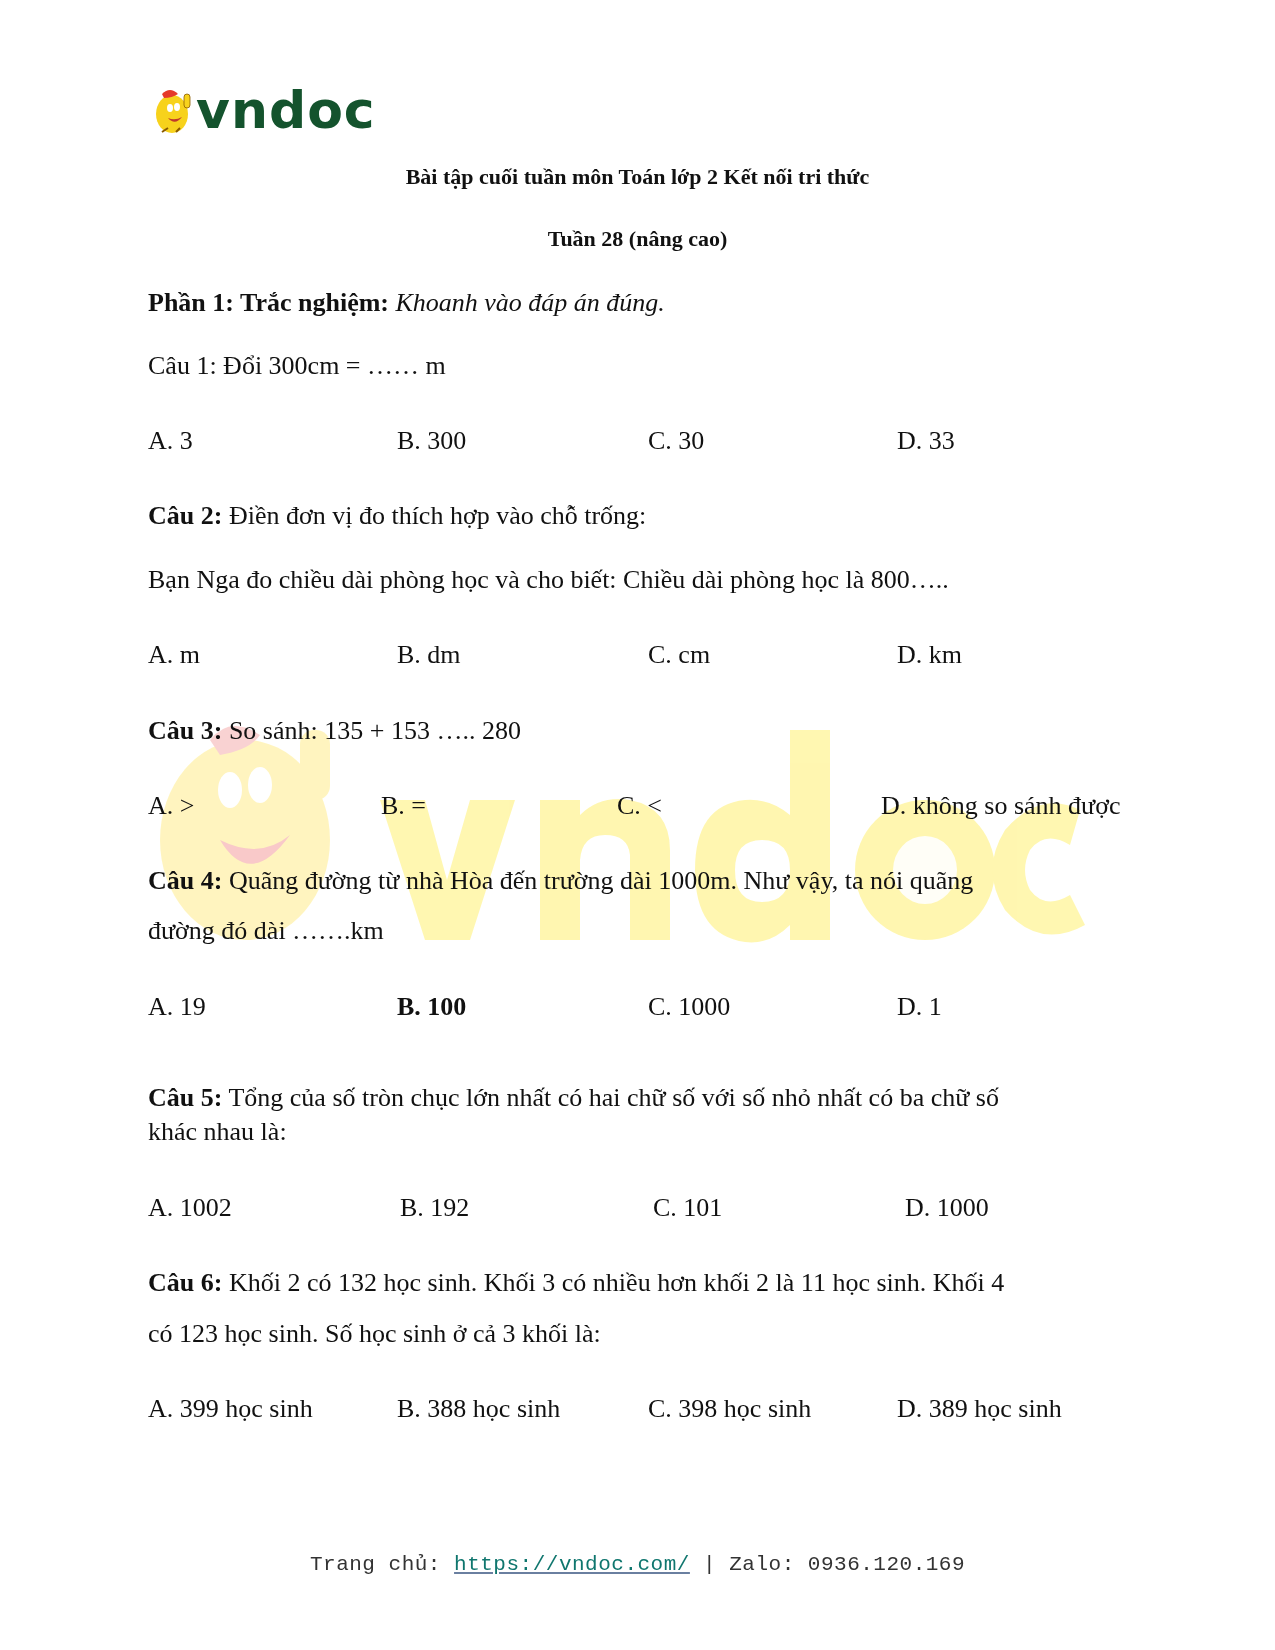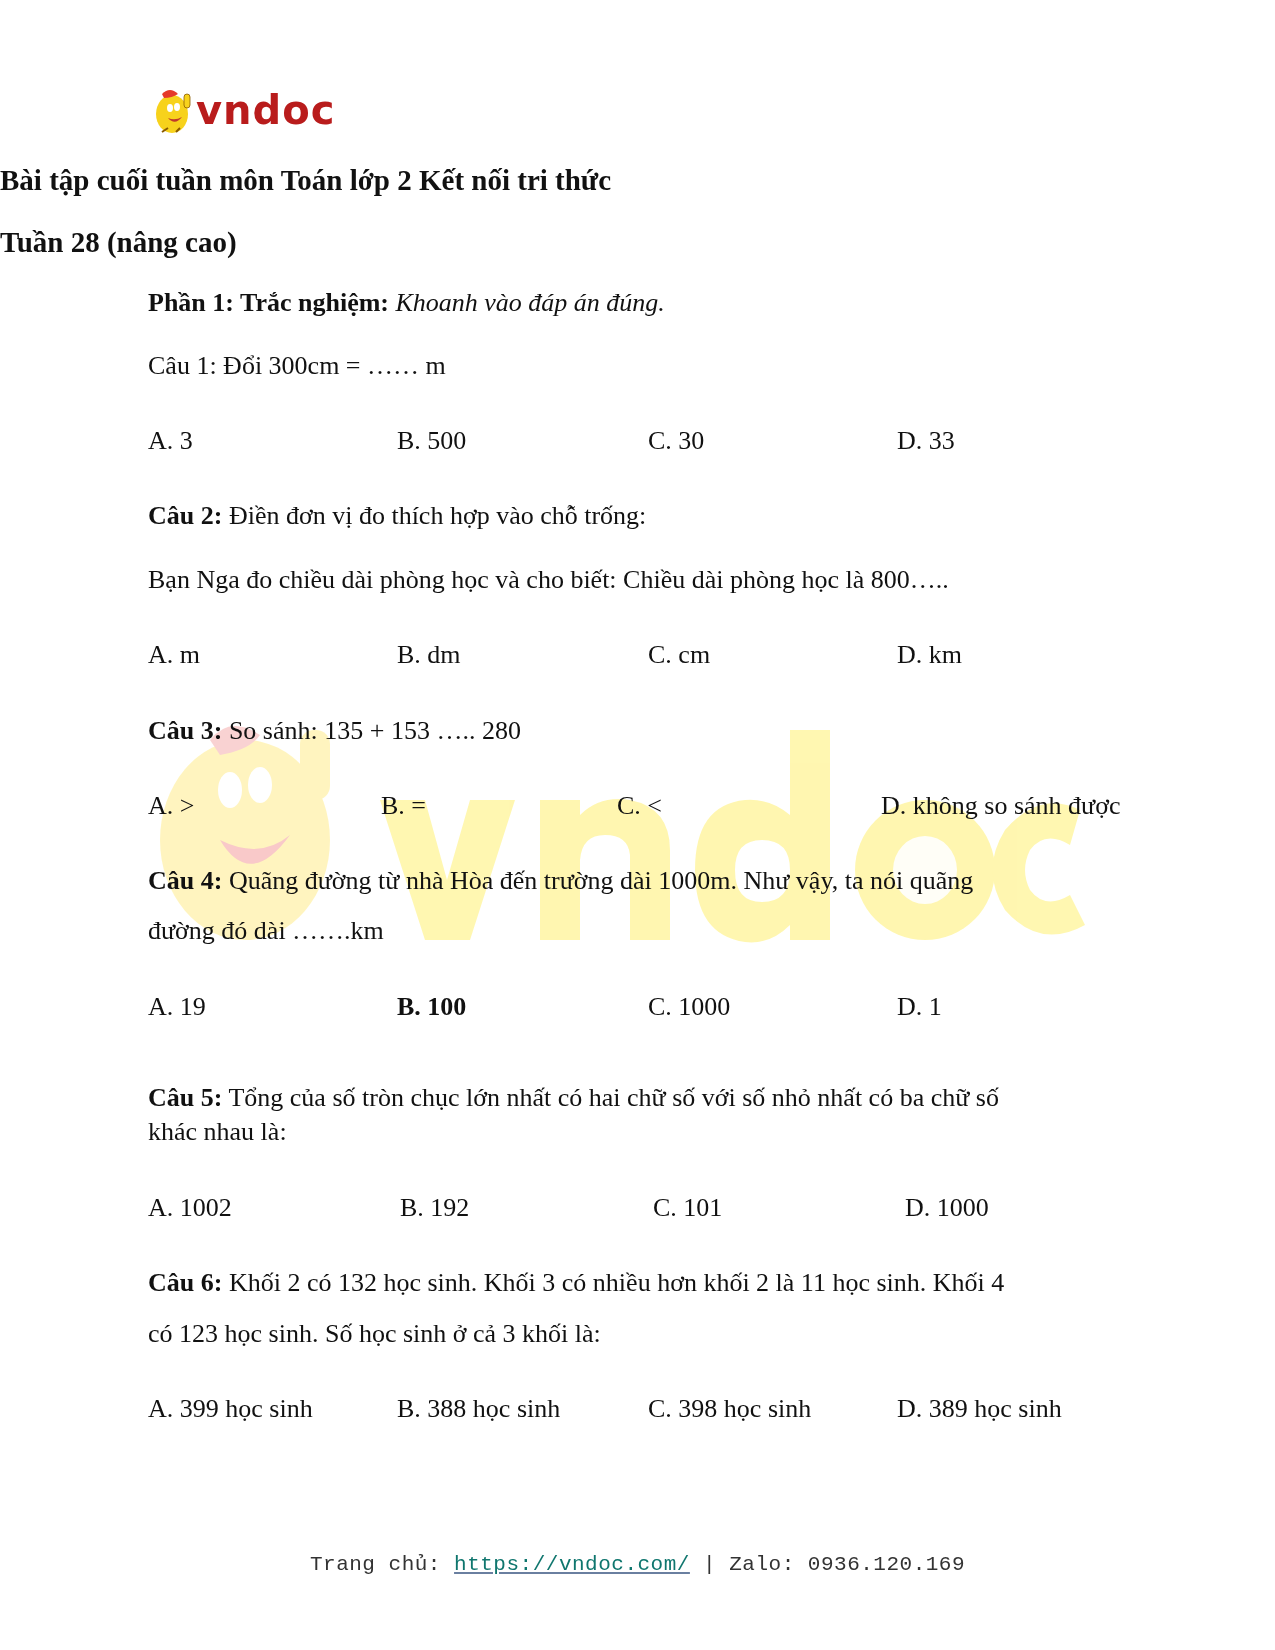--- a/index.html
+++ b/index.html
@@ -1,20 +1,20 @@
 <!DOCTYPE html>
 <html><head>
 <meta charset="utf-8">
 <style>
   html, body { margin: 0; padding: 0; background: #ffffff; }
   body { width: 1275px; height: 1650px; position: relative; overflow: hidden;
          font-family: "Liberation Serif", "DejaVu Serif", serif; color: #111; }
   .abs { position: absolute; white-space: nowrap; }
   .logo { left: 150px; top: 84px; width: 190px; height: 54px; }
-  .title { left: 0; width: 1275px; text-align: left; font-weight: bold; font-size: 29px; }
+  .title { left: 0; width: 1275px; text-align: center; font-weight: bold; font-size: 22px; }
   .line { left: 148px; font-size: 26px; }
   .b { font-weight: bold; }
   .i { font-style: italic; }
   .ans { font-size: 26px; }
   .footer { left: 0; width: 1275px; text-align: center; top: 1553px;
             font-family: "Liberation Mono", "DejaVu Sans Mono", monospace; font-size: 21px; color: #333; letter-spacing: 0.5px; }
   .footer a { color: #0f766e; text-decoration: underline; text-decoration-color: #6a7fa0; }
   .watermark { left: 150px; top: 720px; width: 990px; height: 240px; pointer-events: none; }
 </style>
 </head>
@@ -42,38 +42,38 @@
 <div class="abs logo">
   <svg width="190" height="54" viewBox="0 0 190 54">
     <ellipse cx="22" cy="30" rx="16" ry="19" fill="#f7d21c"></ellipse>
     <path d="M12 10 Q20 2 28 10 Q22 14 14 14Z" fill="#e53a2a"></path>
     <ellipse cx="20" cy="24" rx="3" ry="4" fill="#fff"></ellipse>
     <ellipse cx="27" cy="23" rx="3" ry="4" fill="#fff"></ellipse>
     <path d="M18 34 Q25 42 32 33 Q25 37 18 34Z" fill="#c0392b"></path>
     <rect x="34" y="10" width="6" height="14" rx="3" fill="#f7d21c" stroke="#8a5a00" stroke-width="0.8"></rect>
     <path d="M12 48 L18 44 M26 48 L30 44" stroke="#8a5a00" stroke-width="2"></path>
   </svg>
-  <span style="position:absolute; left:46px; top:0px; font-family:'DejaVu Sans', sans-serif; font-weight:bold; font-size:40px; color:#b91c1c; letter-spacing:1px; line-height:52px;">vndoc</span>
+  <span style="position:absolute; left:46px; top:0px; font-family:'DejaVu Sans', sans-serif; font-weight:bold; font-size:52px; color:#14532d; letter-spacing:1px; line-height:52px;">vndoc</span>
 </div>
 
 <div class="abs title" style="top:164px;">Bài tập cuối tuần môn Toán lớp 2 Kết nối tri thức</div>
 <div class="abs title" style="top:226px;">Tuần 28 (nâng cao)</div>
 
 <div class="abs line" style="top:288px;">
   <span class="b">Phần 1: Trắc nghiệm:</span>
   <span class="i">Khoanh vào đáp án đúng.</span>
 </div>
 
 <div class="abs line" style="top:351px;">
   <span>Câu 1:</span>
   <span>Đổi 300cm = …… m</span>
 </div>
 <div>
   <span class="abs ans" style="left:148px; top:426px;text-align:center;">A. 3</span>
-  <span class="abs ans" style="left:397px; top:426px;">B. 500</span>
+  <span class="abs ans" style="left:397px; top:426px;">B. 300</span>
   <span class="abs ans" style="left:648px; top:426px;">C. 30</span>
   <span class="abs ans" style="left:897px; top:426px;">D. 33</span>
 </div>
 
 <div class="abs line" style="top:501px;">
   <span class="b">Câu 2:</span>
   <span>Điền đơn vị đo thích hợp vào chỗ trống:</span>
 </div>
 <div class="abs line" style="top:565px;">Bạn Nga đo chiều dài phòng học và cho biết: Chiều dài phòng học là 800…..</div>
 <div>

